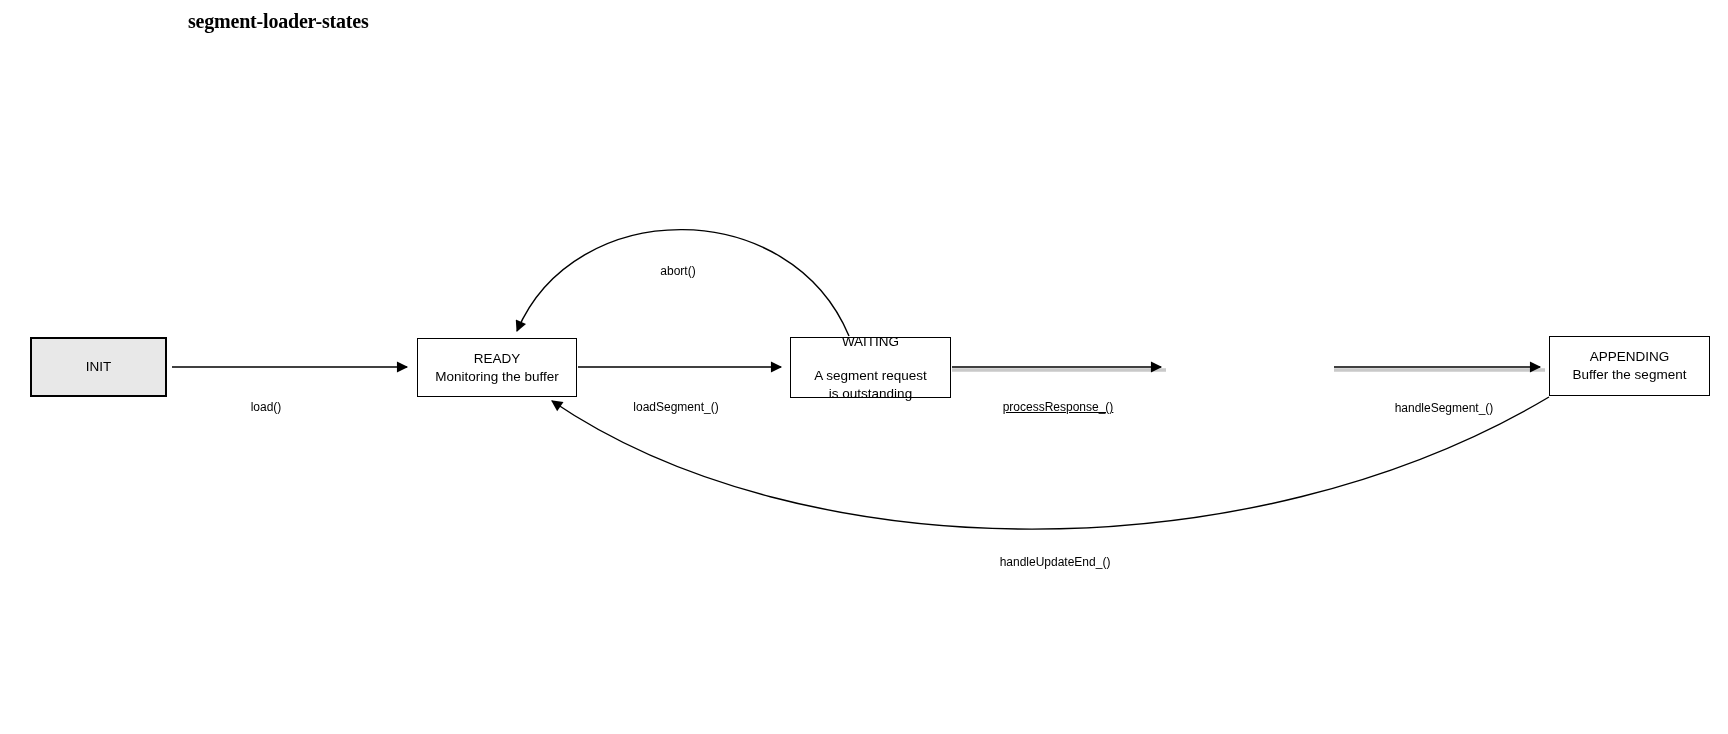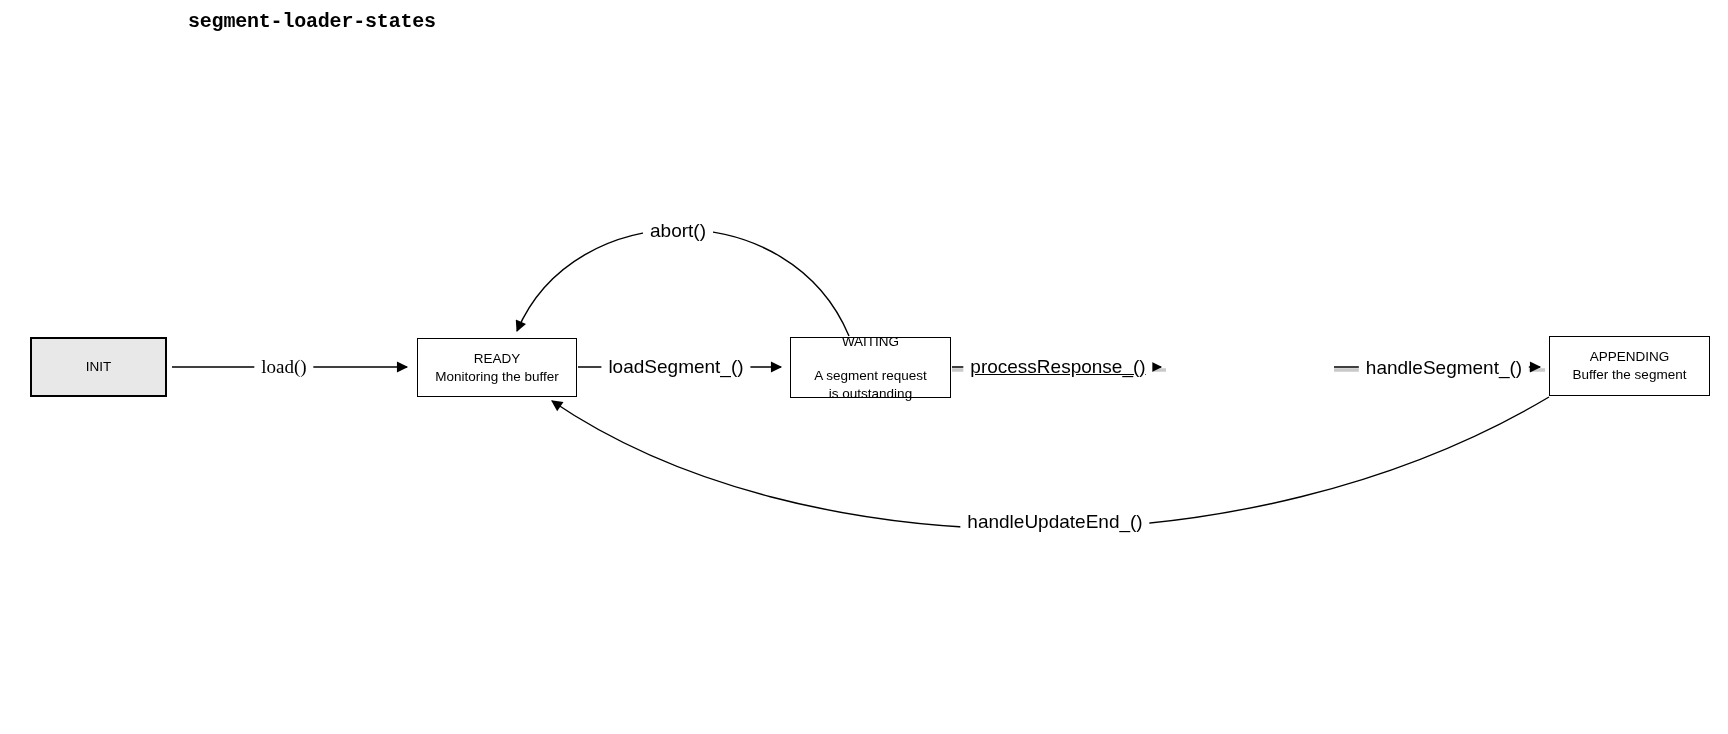--- a/index.html
+++ b/index.html
@@ -16,21 +16,21 @@
     width:1728px;
     height:734px;
     background:var(--bg);
     font-family:"Liberation Sans", sans-serif;
     overflow:hidden;
   }
   .diagram-title{
     position:absolute;
     left:188px;
     top:10px;
-    font-family:Liberation Mono, monospace;
+    font-family:Liberation Serif, serif;
     font-weight:700;
     font-size:20px;
     letter-spacing:-0.2px;
     color:#000;
   }
   svg.edge-layer{
     position:absolute;
     left:0;top:0;
     width:1728px;height:734px;
   }
@@ -67,25 +67,26 @@
   }
   .node-ready{left:417px;top:338px;width:160px;height:59px;}
   .node-waiting{left:790px;top:337px;width:161px;height:61px;gap:16px;}
   .node-decrypting{left:1170px;top:337px;width:163px;height:61px;}
   .node-appending{left:1549px;top:336px;width:161px;height:60px;}
   .edge-label{
     position:absolute;
     transform:translate(-50%,-50%);
     background:var(--bg);
     padding:1px 7px;
-    font-size:19px;
+    font-size:12px;
     white-space:nowrap;
     color:#000;
+    margin-top:40px;
   }
-  .lbl-load{left:284px;top:367px;font-family:Liberation Serif, serif;}
+  .lbl-load{left:266px;top:367px;}
   .lbl-load-segment{left:676px;top:367px;}
   .lbl-process-response{left:1058px;top:367px;text-decoration:underline;}
   .lbl-handle-segment{left:1444px;top:368px;}
   .lbl-abort{left:678px;top:231px;}
   .lbl-handle-update-end{left:1055px;top:522px;}
 </style>
 </head>
 <body>
 
 <div class="canvas">

